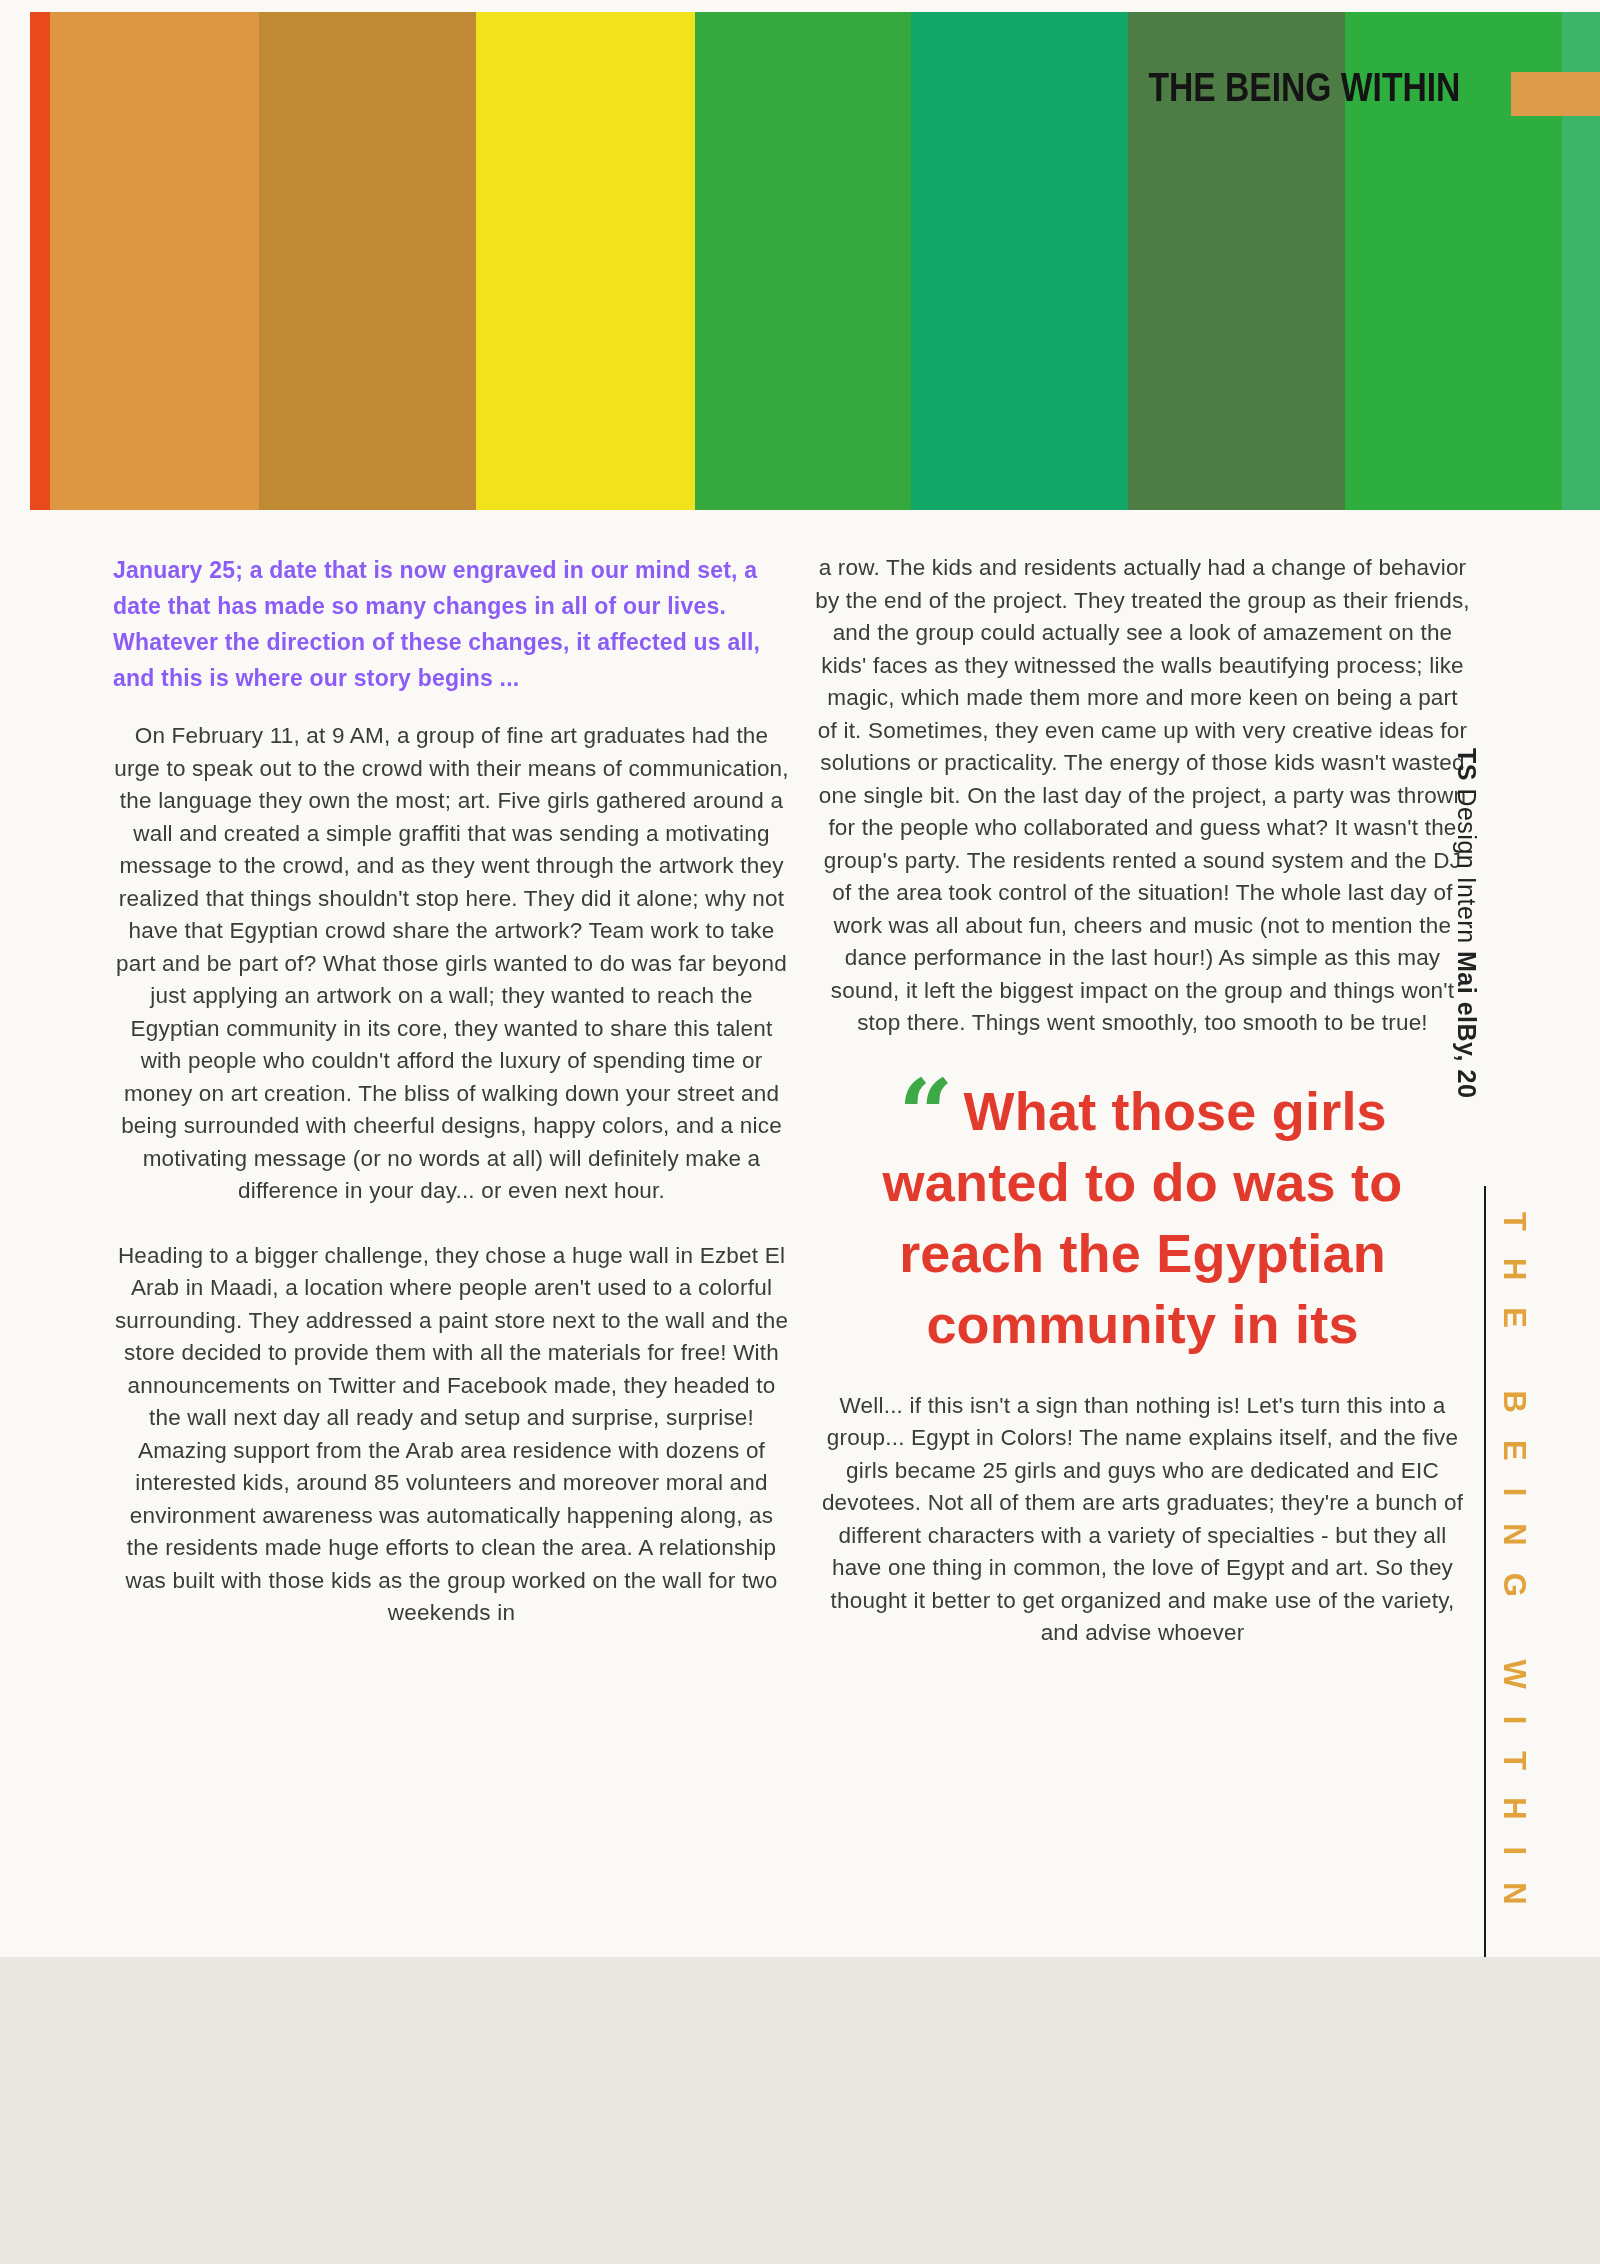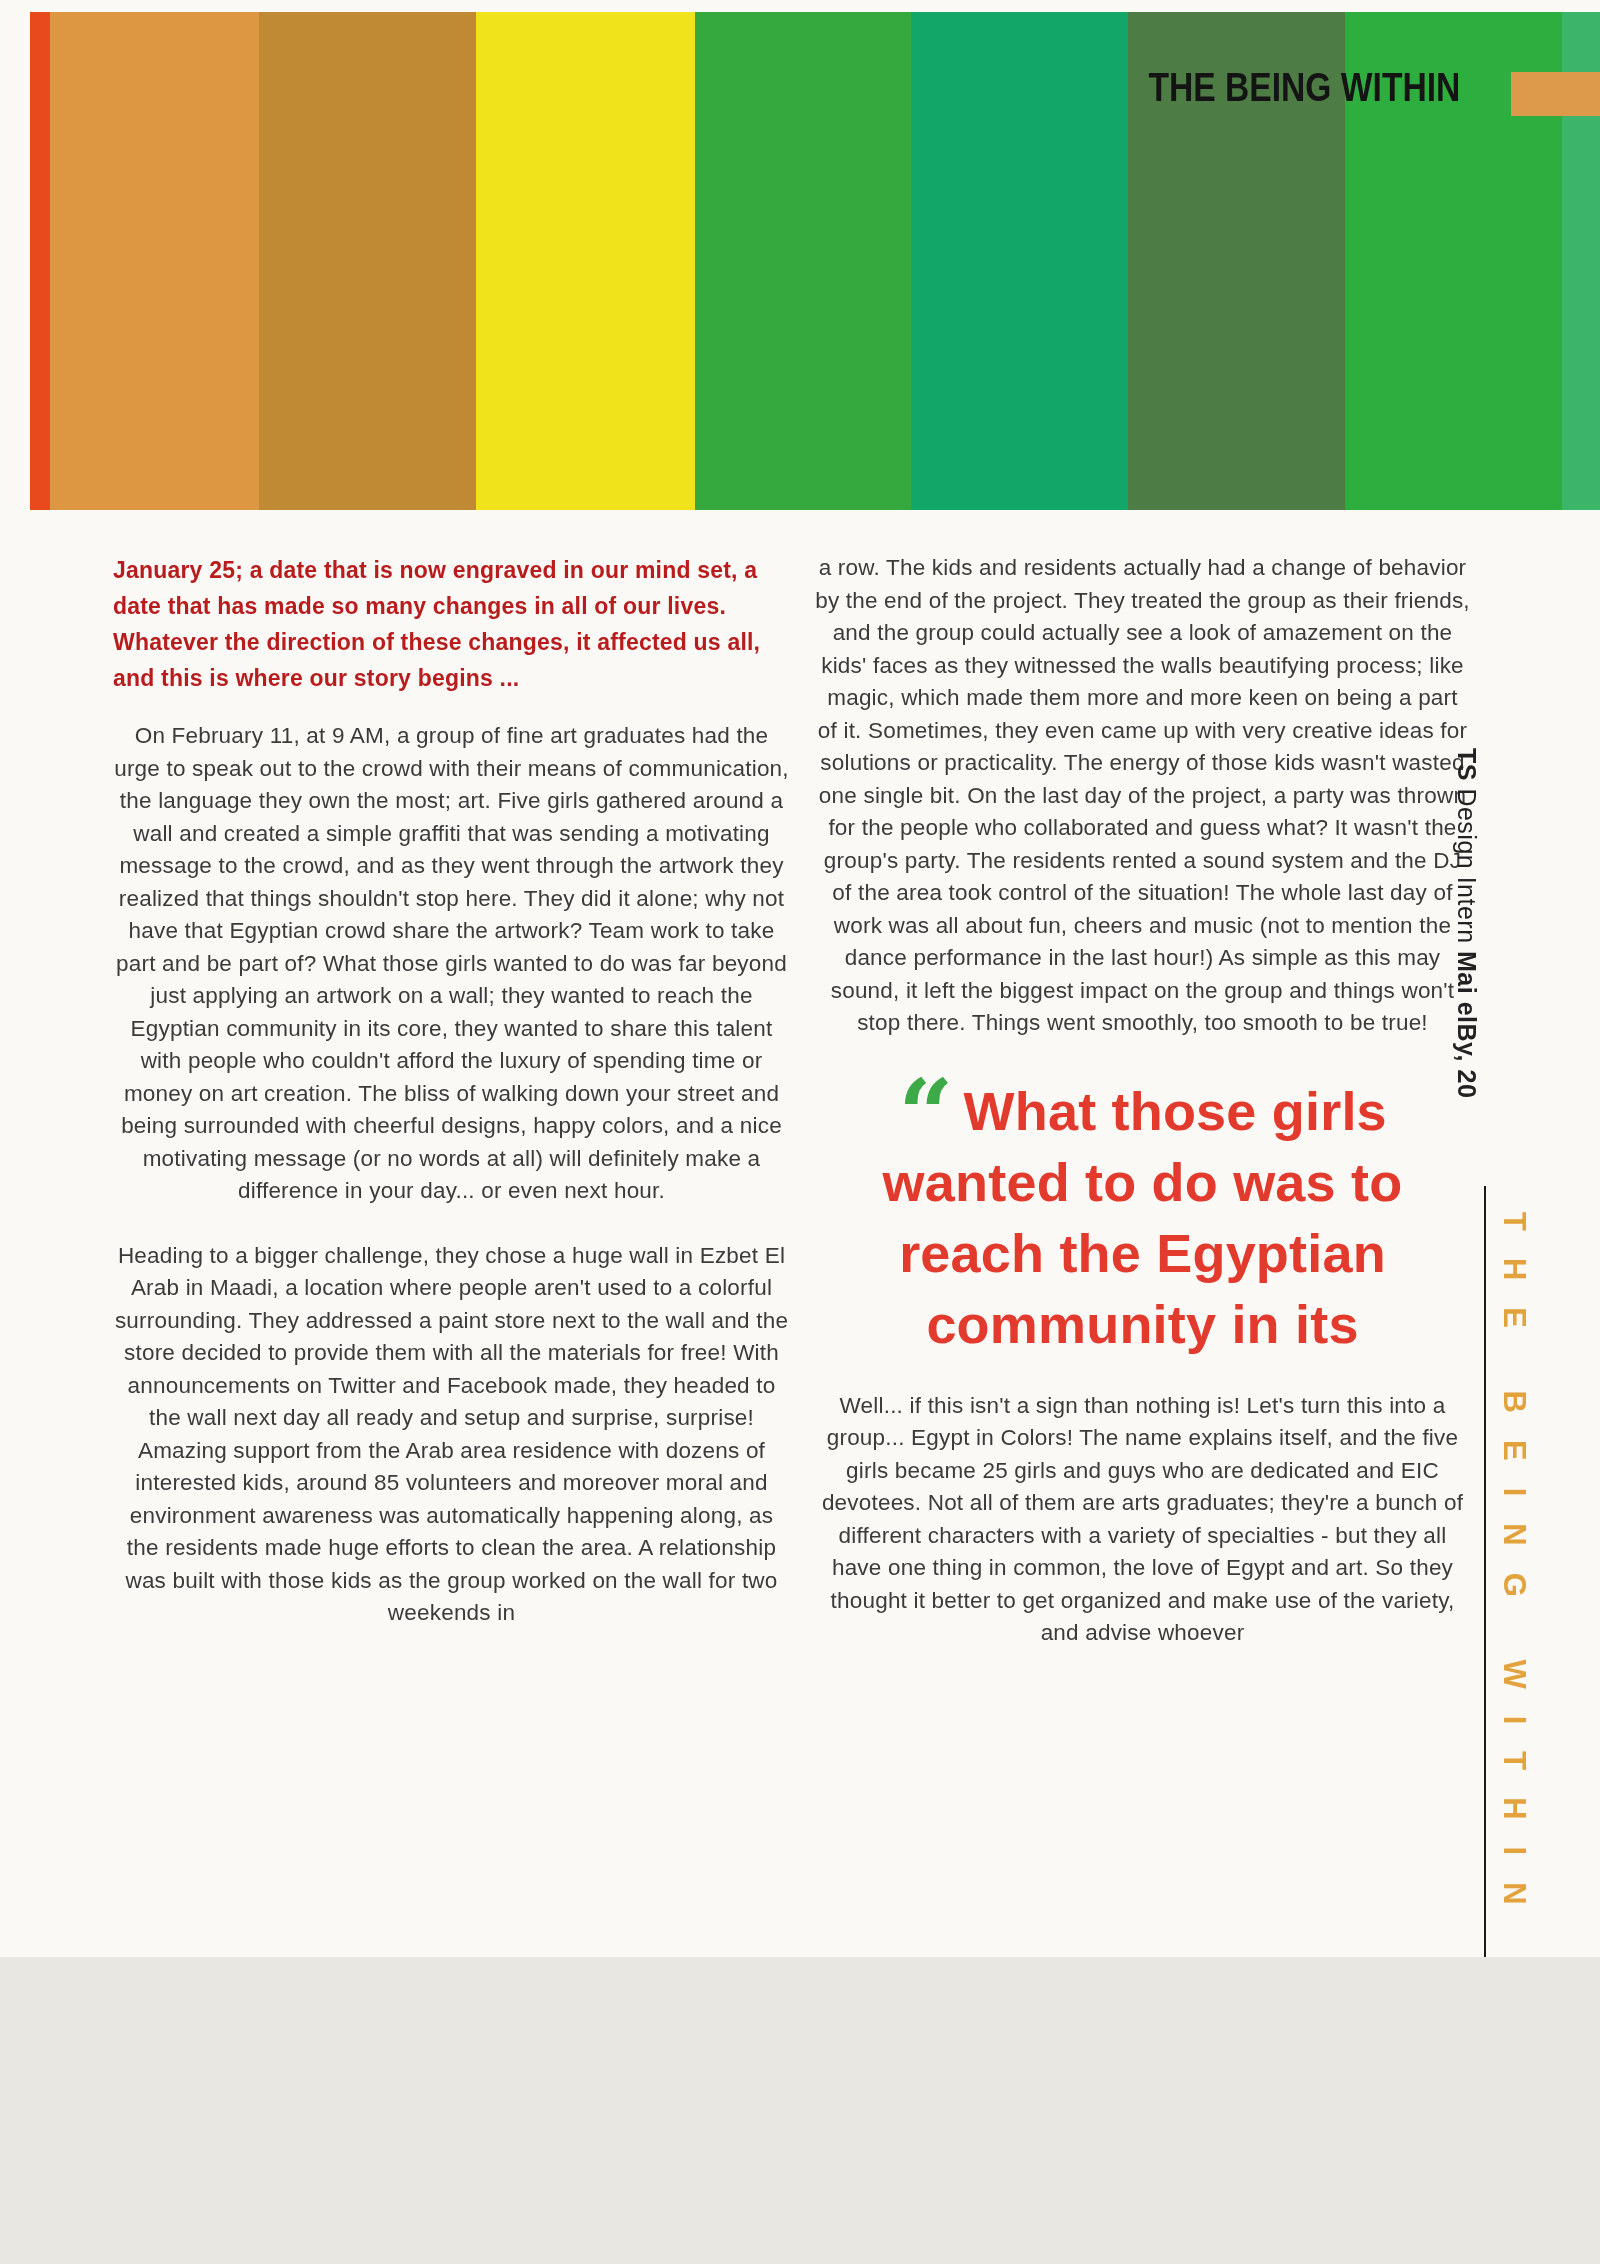--- a/index.html
+++ b/index.html
@@ -19,21 +19,21 @@
     font-size:41px; font-weight:bold; color:#141414;
     letter-spacing:0px; white-space:nowrap;
     transform:scaleX(0.82); transform-origin:right center;
   }
   .page-edge-tab{position:absolute; left:1511px; top:72px; width:89px; height:44px;}
   
   .col{position:absolute; top:552px; color:#3b3b3b; font-size:22.5px; line-height:32.5px; letter-spacing:0.2px;}
   .col-left{left:113px; width:677px;}
   .col-right{left:815px; width:655px;}
   .intro{
-    color:#b91c1c; font-weight:bold; font-size:23px; line-height:36px;
+    color:#8b5cf6; font-weight:bold; font-size:23px; line-height:36px;
     margin:0 0 24px 0; width:662px;
   }
   .body-para{margin:0 0 32px 0;text-align:center;}
   
   .pull-quote{
     margin:36px 0 30px 0; text-align:center;
     color:#e23a2c; font-weight:bold; font-size:54px; line-height:71px;
   }
   .quote-line{white-space:nowrap;}
   .quote-mark{

